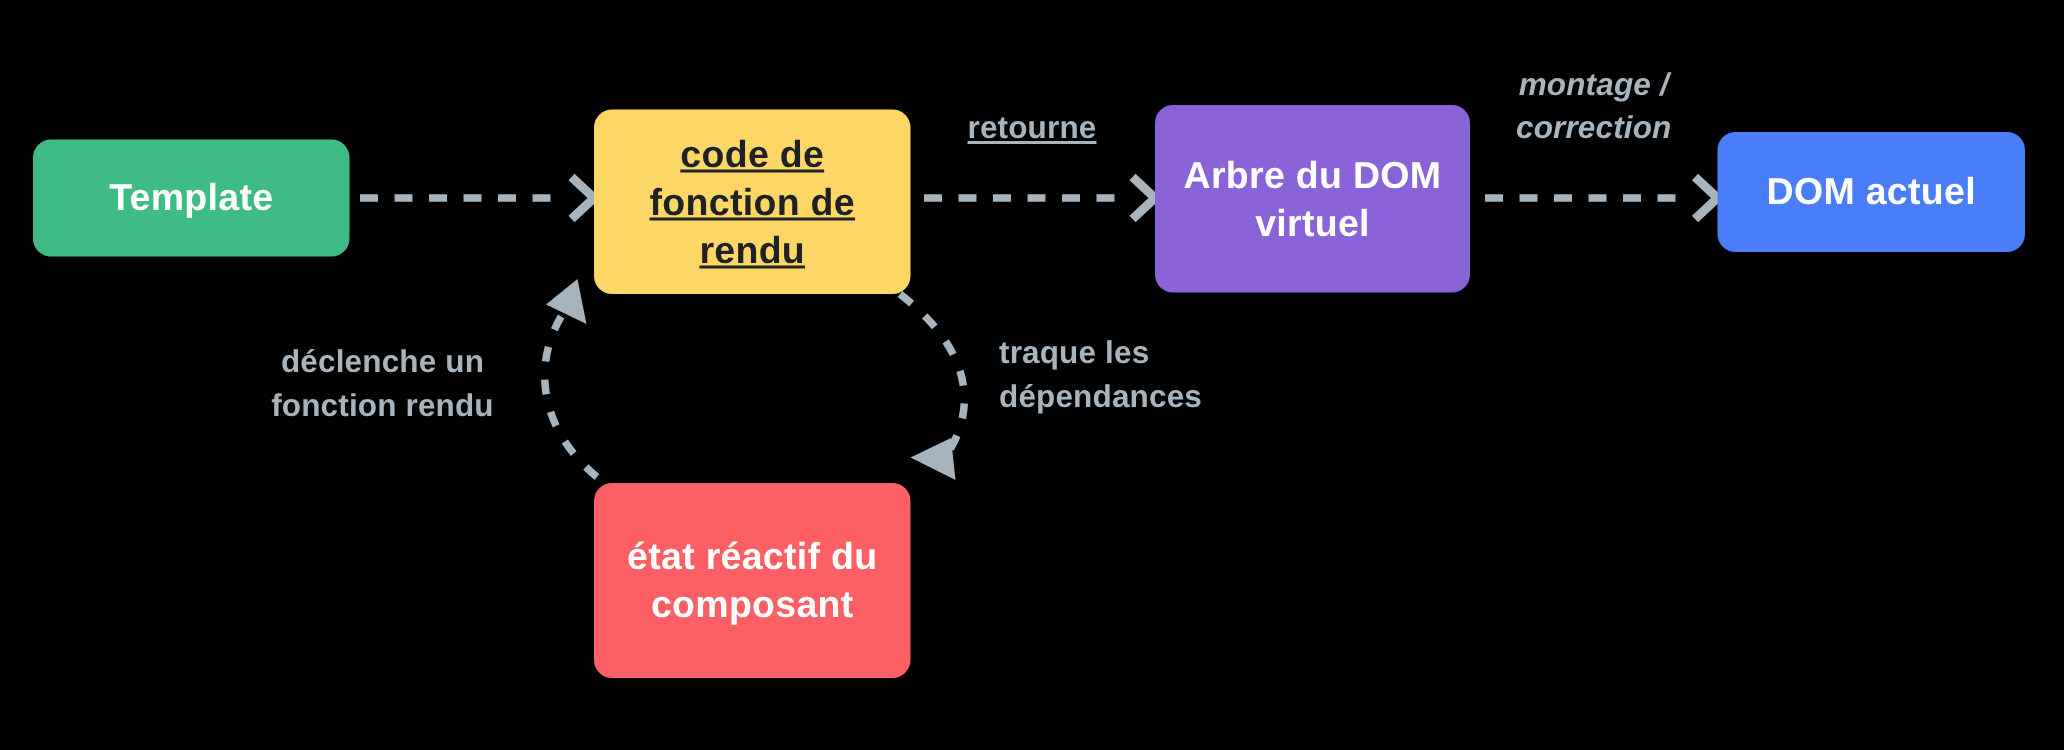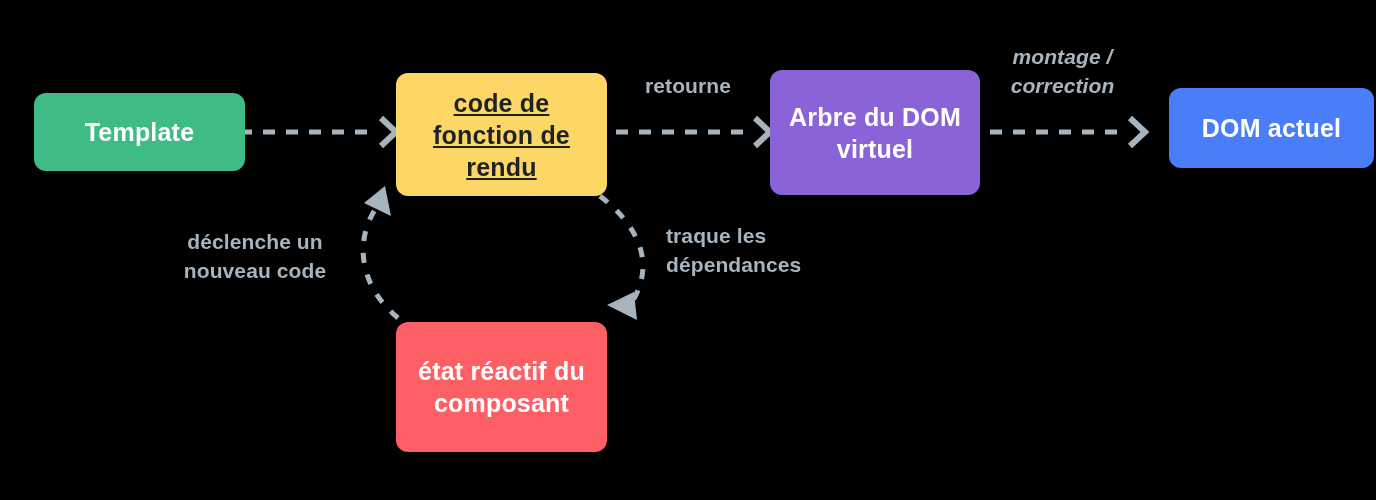--- a/index.html
+++ b/index.html
@@ -24,51 +24,51 @@
     border-radius: 12px;
     font-weight: bold;
     font-size: 25px;
     line-height: 1.28;
     letter-spacing: 0.2px;
     box-sizing: border-box;
     padding: 4px 10px;
   }
   .node-template {
     left: 22px; top: 93px; width: 211px; height: 78px;
-    background: #3FBC85; color: #FFFFFF; margin-left: 12px;
+    background: #3FBC85; color: #FFFFFF;
   }
   .node-render-fn {
     left: 396px; top: 73px; width: 211px; height: 123px;
     background: #FCD765; color: #1E2126; text-decoration: underline;
   }
   .node-vdom {
     left: 770px; top: 70px; width: 210px; height: 125px;
     background: #8A63D8; color: #FFFFFF; align-items: center;
   }
   .node-dom {
     left: 1145px; top: 88px; width: 205px; height: 80px;
-    background: #4A7DF8; color: #FFFFFF; margin-left: 24px;
+    background: #4A7DF8; color: #FFFFFF;
   }
   .node-state {
     left: 396px; top: 322px; width: 211px; height: 130px;
     background: #FC5F64; color: #FFFFFF;
   }
 
   .edge-label {
     position: absolute;
     color: #A7B4BE;
     font-size: 21px;
     font-weight: bold;
     line-height: 1.38;
     text-align: center;
     letter-spacing: 0.1px;
     white-space: pre-line;
   }
   .lbl-compile { left: 238px; top: 58px; width: 130px; }
-  .lbl-returns { left: 620px; top: 72px; width: 136px; }
+  .lbl-returns { left: 620px; top: 72px; width: 136px; text-decoration: underline; }
   .lbl-mount   { left: 985px; top: 43px; width: 155px; font-style: italic; }
   .lbl-tracks  { left: 666px; top: 222px; width: 180px; text-align: left; }
   .lbl-retrigger { left: 160px; top: 228px; width: 190px; text-align: center; }
 
   svg.edges {
     position: absolute;
     left: 0; top: 0;
     width: 1376px; height: 500px;
     pointer-events: none;
   }
@@ -130,15 +130,15 @@
 du
 composant</span>
   </div>
 
   <div class="edge-label lbl-returns">retourne</div>
   <div class="edge-label lbl-mount">montage /
 correction</div>
   <div class="edge-label lbl-tracks">traque les
 dépendances</div>
   <div class="edge-label lbl-retrigger">déclenche un
-nouveau code</div>
+fonction rendu</div>
 
 </div>
 
 </body></html>

